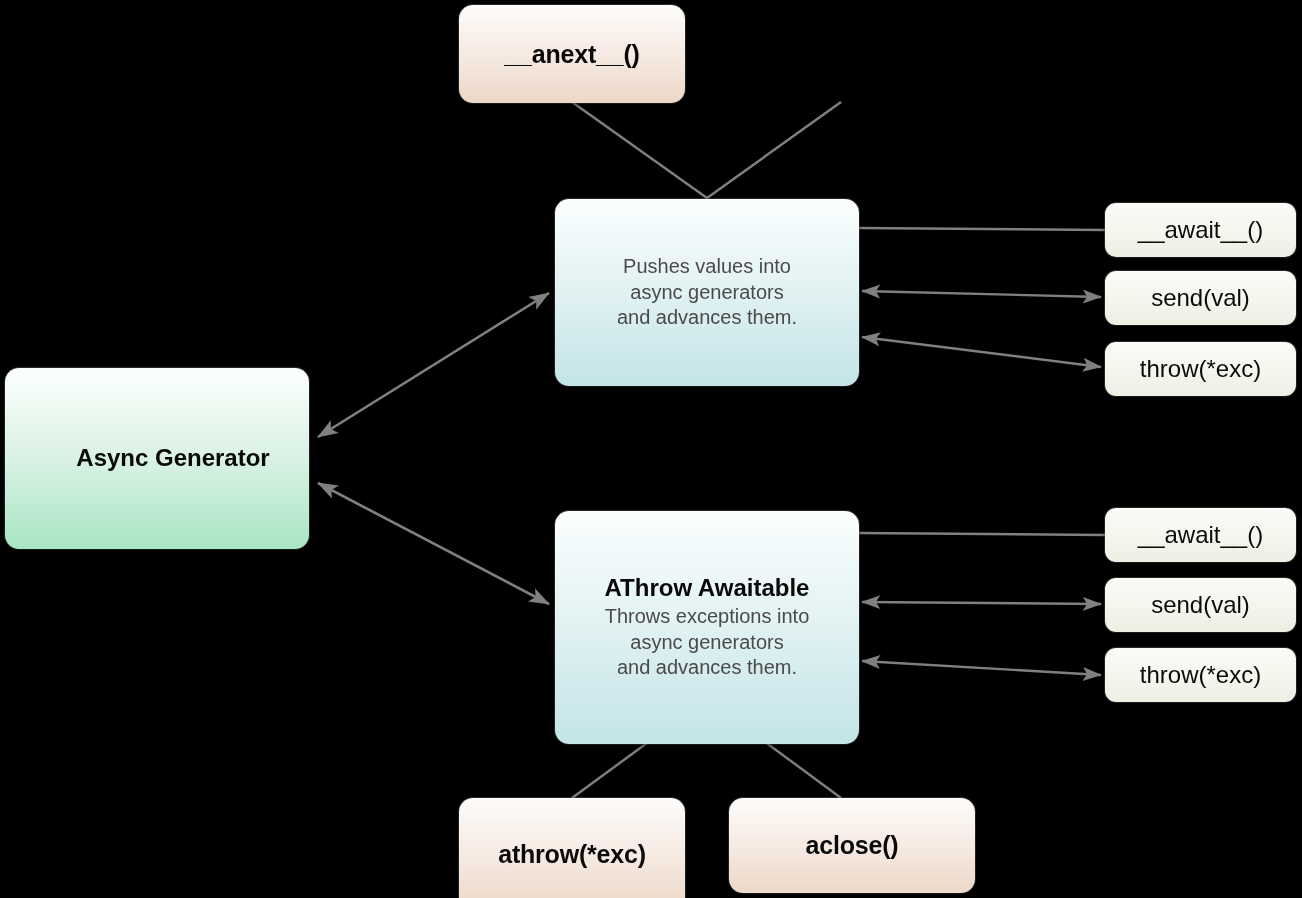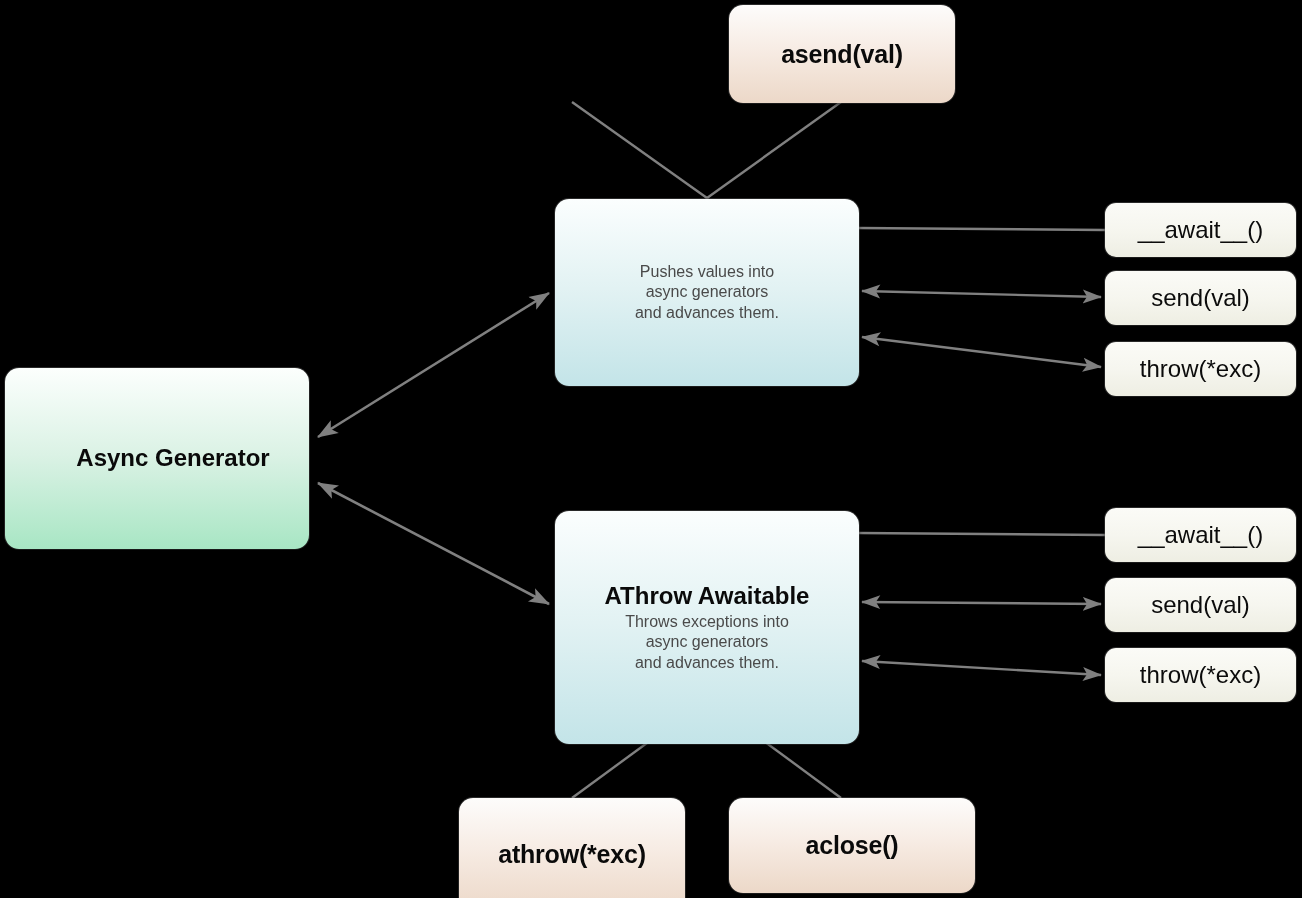--- a/index.html
+++ b/index.html
@@ -65,21 +65,21 @@
     color: #0b0b0b;
   }
   .node-big .node-title {
     font-size: 24px;
     font-weight: bold;
     color: #0a0a0a;
     line-height: 1.15;
     margin-bottom: 2px;
   }
   .node-big .node-desc {
-    font-size: 16px;
+    font-size: 20px;
     font-weight: normal;
     color: #4a4a4a;
     line-height: 1.28;
     white-space: pre-line;
   }
 </style>
 </head>
 <body>
 
 <div id="canvas">
@@ -108,24 +108,24 @@
 
     <path d="M 858,228 L 1105,230" stroke="#808080" stroke-width="2.4" fill="none"></path>
     <path d="M 862,291 L 1101,297" stroke="#808080" stroke-width="2.4" fill="none" marker-end="url(#arrowEnd)" marker-start="url(#arrowStart)"></path>
     <path d="M 862,337 L 1101,367" stroke="#808080" stroke-width="2.4" fill="none" marker-end="url(#arrowEnd)" marker-start="url(#arrowStart)"></path>
 
     <path d="M 858,533 L 1105,535" stroke="#808080" stroke-width="2.4" fill="none"></path>
     <path d="M 862,602 L 1101,604" stroke="#808080" stroke-width="2.4" fill="none" marker-end="url(#arrowEnd)" marker-start="url(#arrowStart)"></path>
     <path d="M 862,661 L 1101,675" stroke="#808080" stroke-width="2.4" fill="none" marker-end="url(#arrowEnd)" marker-start="url(#arrowStart)"></path>
   </svg>
 
+  <div class="node node-peach" style="left:459px; top:5px; width:226px; height:98px;">
+    <div class="node-title">__anext__()</div>
+  </div>
 
-  <div class="node node-peach" style="left:729px; top:5px; width:226px; height:98px;">
-    <div class="node-title">asend(val)</div>
-  </div>
 
   <div class="node node-mint node-big" style="left:5px; top:368px; width:304px; height:181px;padding-left:32px;">
     <div class="node-title">Async Generator</div>
   </div>
 
   <div class="node node-cyan node-big" style="left:555px; top:199px; width:304px; height:187px;">
     <div class="node-desc">Pushes values into
 async generators
 and advances them.</div>
   </div>

